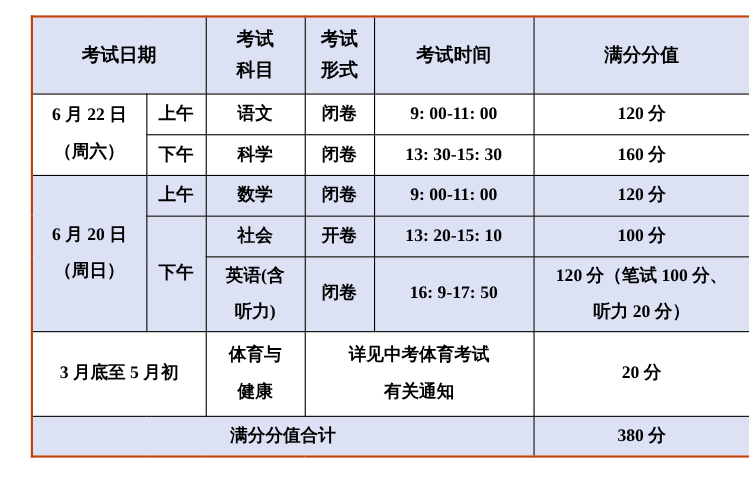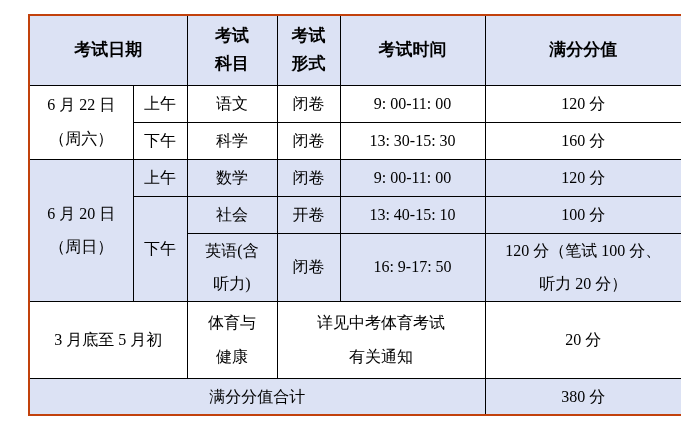--- a/index.html
+++ b/index.html
@@ -25,21 +25,21 @@
   }
   table.exam td, table.exam th {
     border: 1px solid #000000;
     text-align: center;
     vertical-align: middle;
     white-space: pre-line;
     font-size: 16px;
     line-height: 2.1;
     padding: 0 2px;
     overflow: hidden;
-    font-weight: normal;
+    font-weight: bold;
   }
   table.exam th {
     font-weight: bold;
     font-size: 17px;
     line-height: 1.65;
   }
   tr.hdr   { height: 70px; }
   tr.r     { height: 37px; }
   tr.tall  { height: 58px; }
   tr.tall2 { height: 77px; }
@@ -96,21 +96,21 @@
     <td class="band">数学</td>
     <td class="band">闭卷</td>
     <td class="band">9: 00-11: 00</td>
     <td class="band">120 分</td>
   </tr>
 
   <tr class="r">
     <td class="band" rowspan="2">下午</td>
     <td class="band">社会</td>
     <td class="band">开卷</td>
-    <td class="band">13: 40-15: 10</td>
+    <td class="band">13: 20-15: 10</td>
     <td class="band">100 分</td>
   </tr>
 
   <tr class="tall">
     <td class="band smallwrap">英语(含
 听力)</td>
     <td class="band">闭卷</td>
     <td class="band">16: 9-17: 50</td>
     <td class="band smallwrap">120 分（笔试 100 分、
 听力 20 分）</td>

